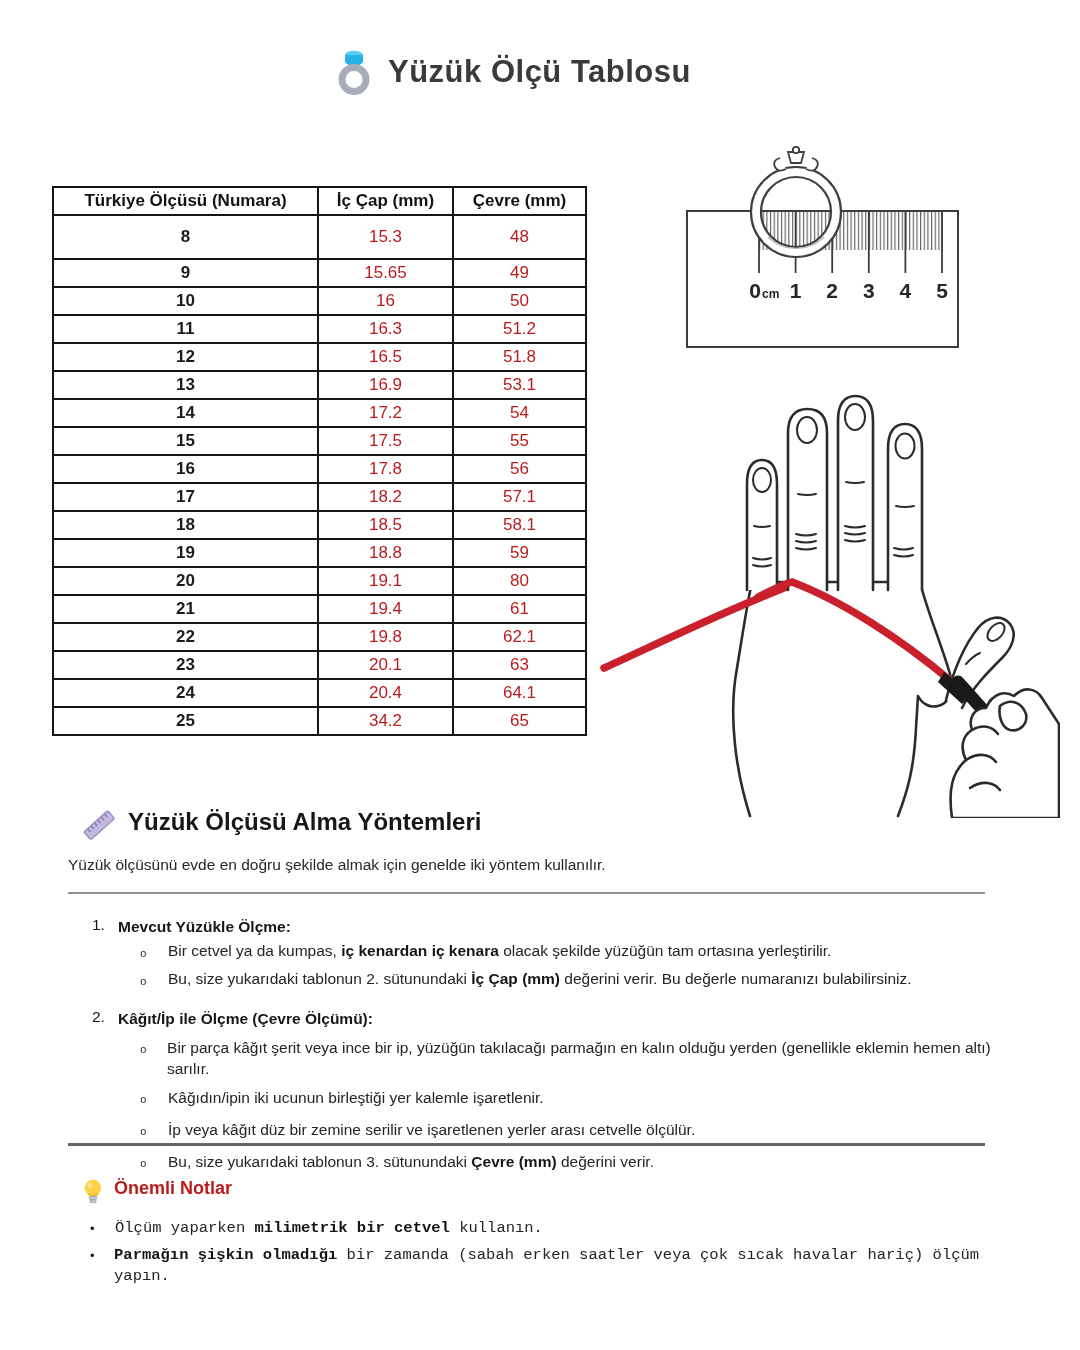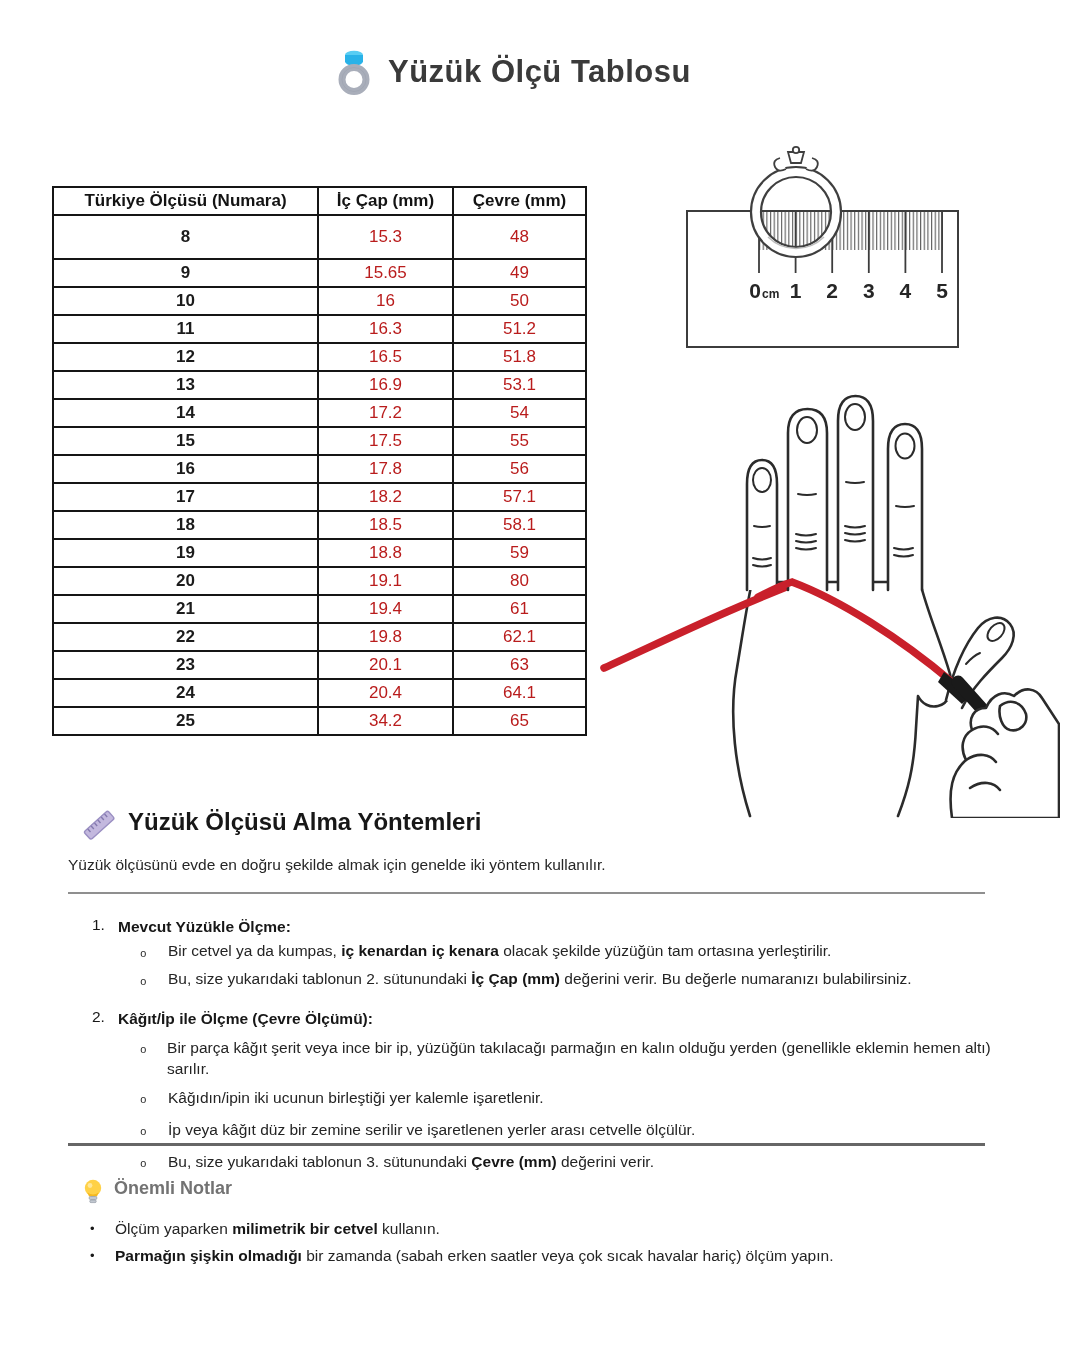--- a/index.html
+++ b/index.html
@@ -21,38 +21,38 @@
   .size-table td:not(:first-child) { color:#b91c1c; }
   .size-table tbody tr:first-child td { height:44px; }
   
   .ruler-figure { position:absolute; left:668px; top:138px; width:312px; height:222px; }
   .hand-figure  { position:absolute; left:600px; top:372px; width:460px; height:442px; }
   
   .sec-head { position:absolute; left:82px; display:flex; align-items:flex-start; gap:12px; }
   .sec-head.methods { top:804px; }
   .sec-head.methods h2 { font-size:24px; font-weight:700; color:#171717; }
   .sec-head.notes { top:1174px; gap:10px; }
-  .sec-head.notes h3 { font-size:18px; font-weight:700; color:#737373; }
+  .sec-head.notes h3 { font-size:18px; font-weight:700; color:#b91c1c; }
   .intro { position:absolute; left:68px; top:852px; font-size:15.5px; color:#262626; }
   .hr1 { position:absolute; left:68px; top:888px; width:917px; border:none; border-top:2px solid #8f8f8f; }
   .hr2 { position:absolute; left:68px; top:1139px; width:917px; border:none; border-top:3px solid #666666; }
   .method-list { position:absolute; left:68px; top:912px; width:940px; }
   .num-item { display:flex; margin-top:0; }
   .num-item.second { margin-top:15px; }
   .num-item .num { width:26px; margin-left:24px; font-size:15.5px; color:#171717; }
   .num-item .item-title { font-size:15.5px; font-weight:700; color:#171717; line-height:21px; }
   .sub-bullet { display:flex; margin-left:72px; margin-top:3px; line-height:22px; }
   .second-bullets .sub-bullet { margin-top:8px; line-height:21px; }
   .sub-bullet .marker { width:28px; font-family:"Liberation Mono","DejaVu Sans Mono",monospace; font-size:11px; color:#2a2a2a; padding-top:3px; }
   .sub-bullet .txt { font-size:15.5px; color:#242424; }
   .sub-bullet .txt b, .note-bullet .txt b { font-weight:700; color:#161616; }
   .notes-list { position:absolute; left:68px; top:1208px; width:940px; }
   .note-bullet { display:flex; margin-top:6px; line-height:21px; }
   .note-bullet .marker { width:25px; margin-left:22px; font-size:13px; color:#1a1a1a; }
-  .note-bullet .txt { font-size:15.5px; color:#242424; }
+  .note-bullet .txt { font-size:15.5px; color:#242424;font-family:Liberation Mono, monospace; }
 </style>
 </head>
 <body>
 
 <div class="page">
 
   <div class="title-row">
     <svg width="40" height="52" viewBox="0 0 40 52">
       <ellipse cx="20" cy="9" rx="9" ry="4.2" fill="#58cdf3"></ellipse>
       <path d="M11,9 h18 v6.5 a9,4.2 0 0 1 -18,0 z" fill="#29b2e8"></path>

